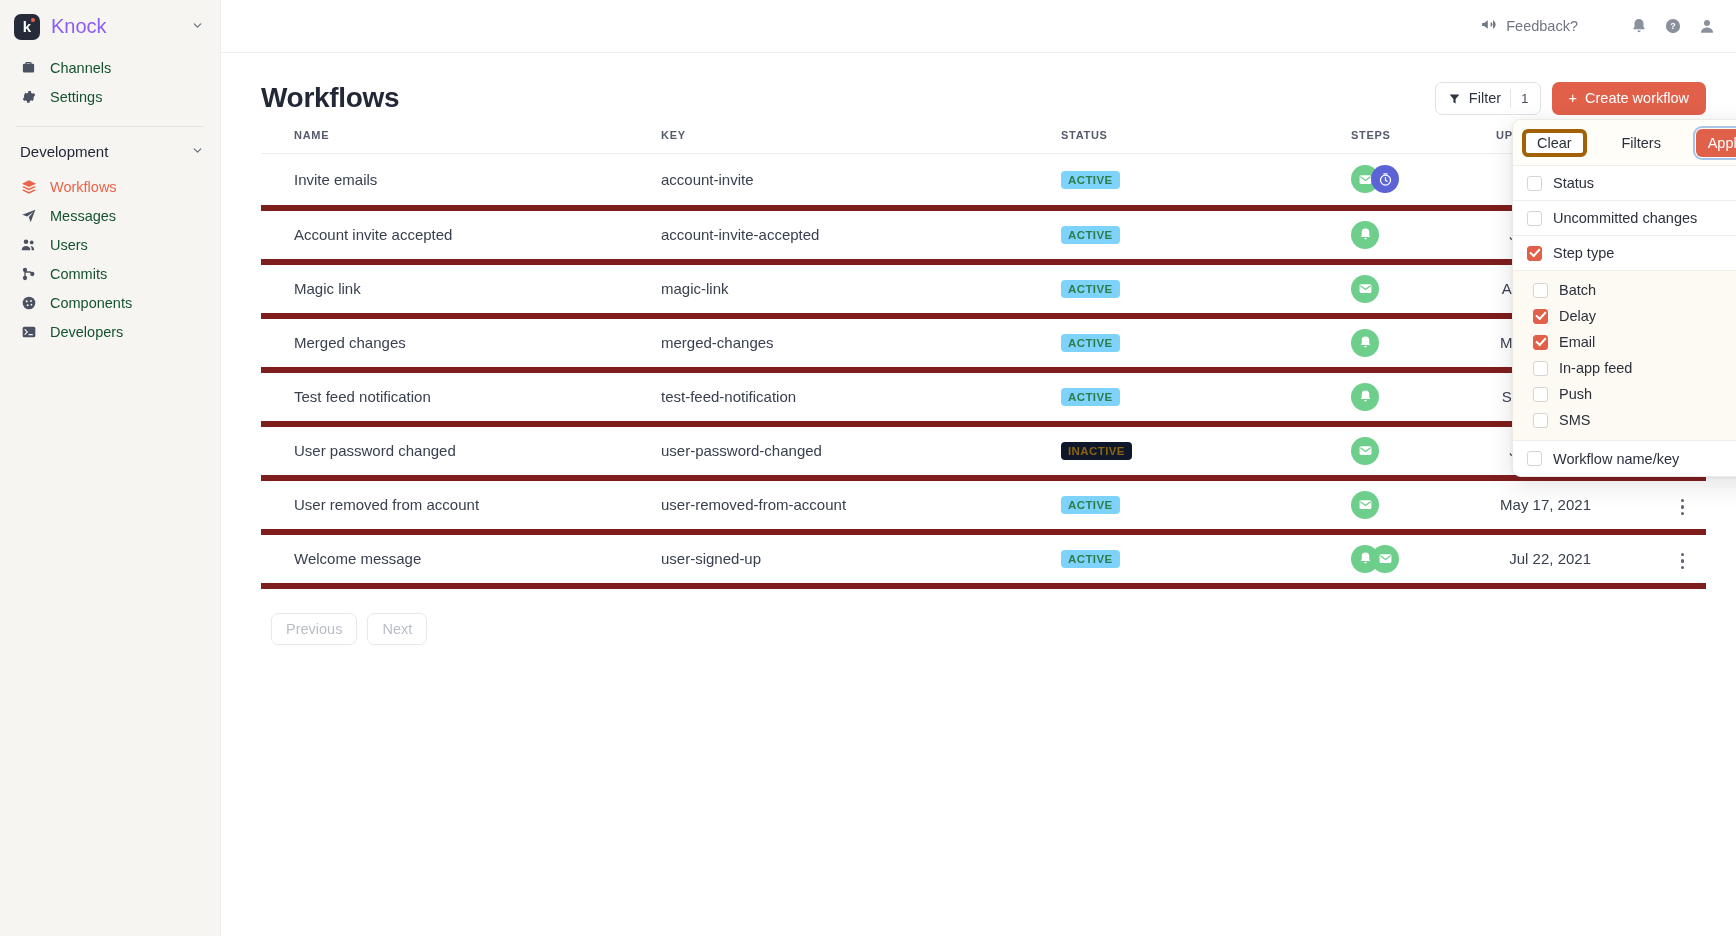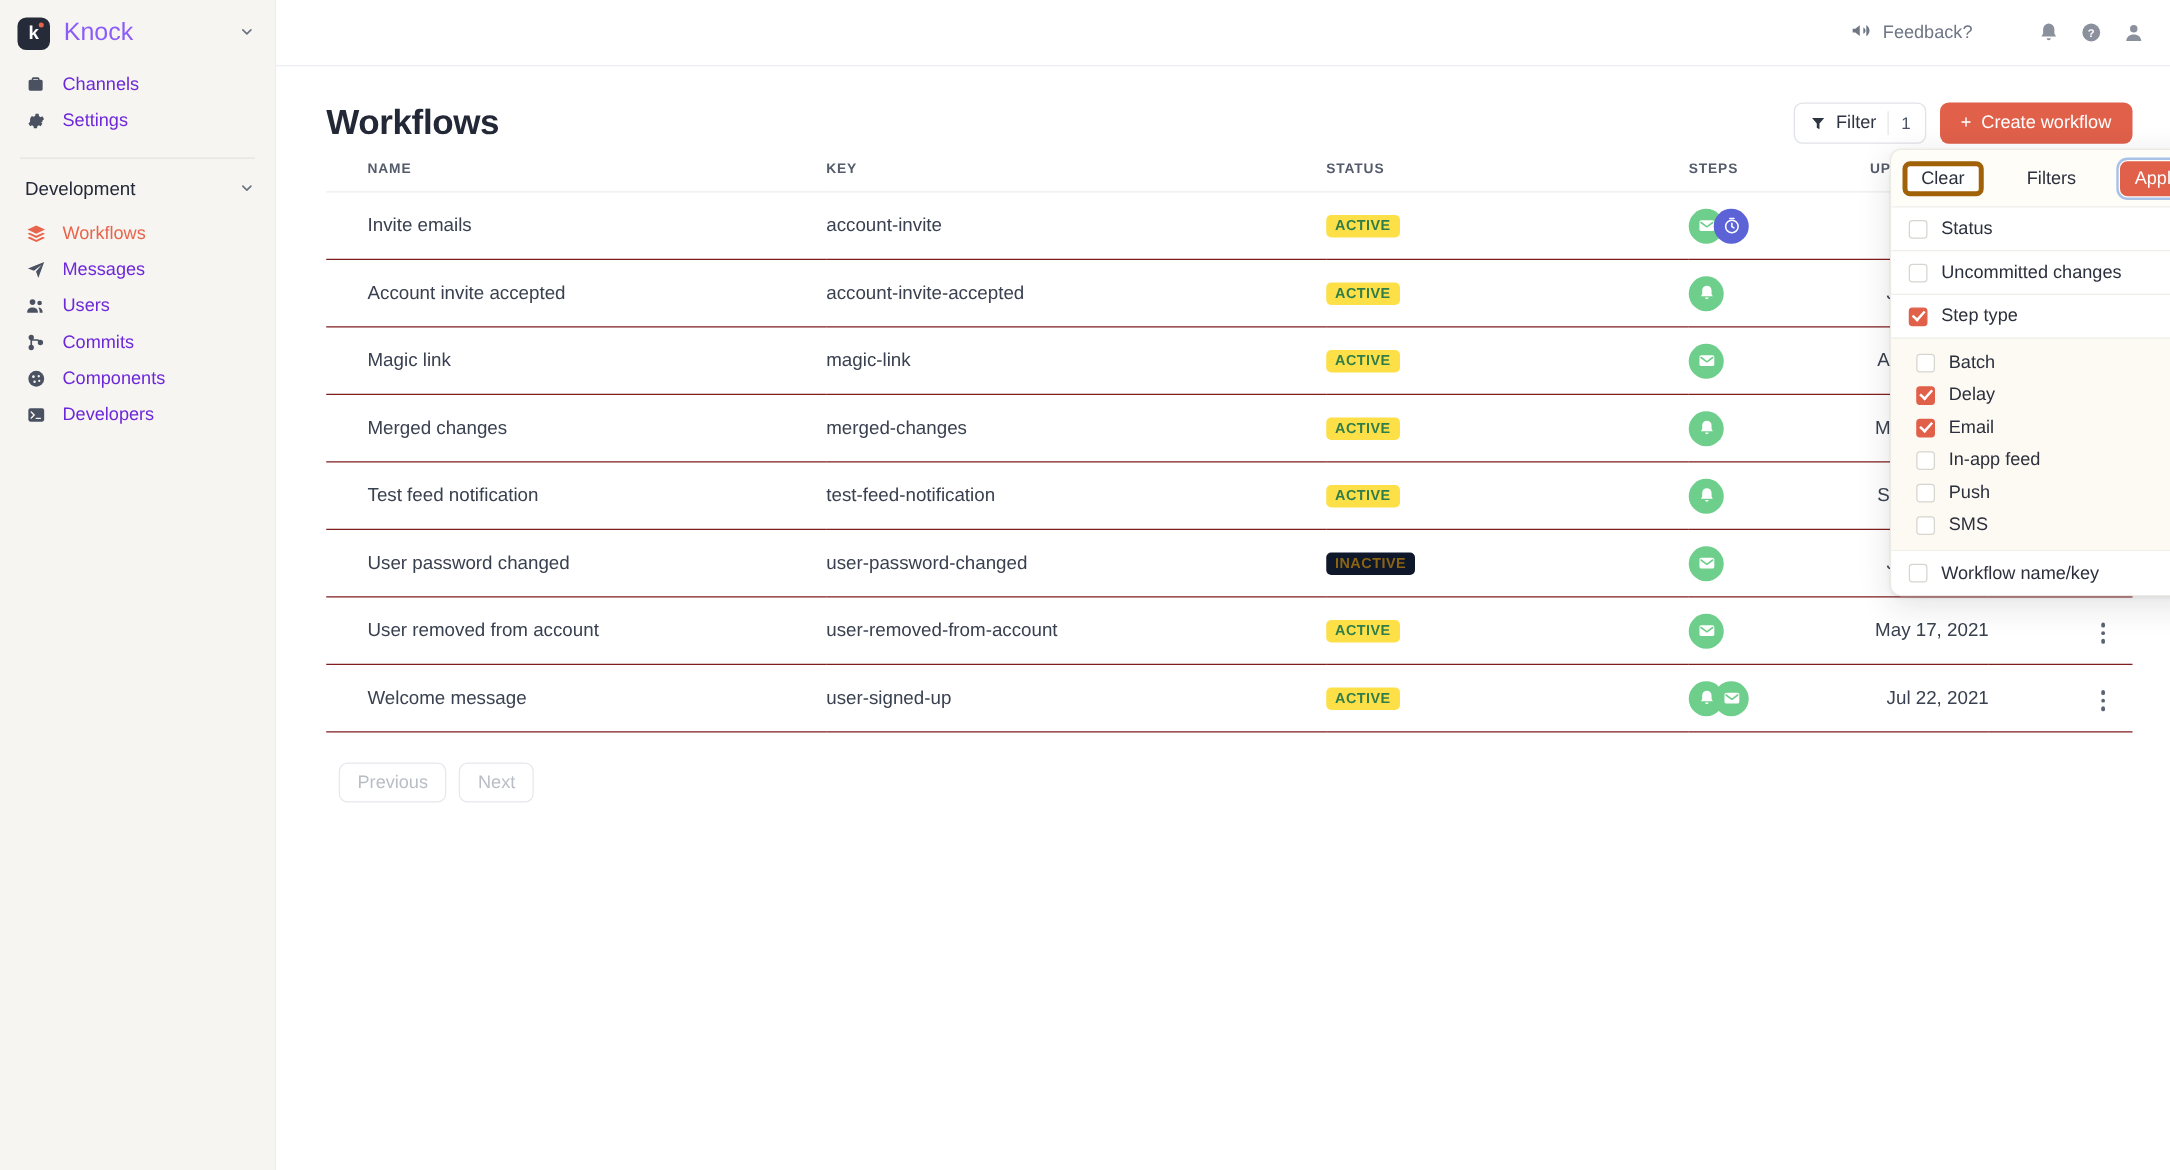--- a/index.html
+++ b/index.html
@@ -38,21 +38,21 @@
     width: 4px; height: 4px; border-radius: 50%;
     background: #e8644a;
   }
   .brand-name { font-size: 20px; font-weight: normal; color: #8b5cf6; flex: 1; }
   .chev { color: #6b7280; font-size: 13px; line-height: 1; }
 
   .nav-group { padding: 0 0 4px 0; }
   .nav-item {
     display: flex; align-items: center; gap: 13px;
     height: 29px; padding: 0 16px 0 20px;
-    font-size: 14.5px; color: #6d28d9; cursor: pointer;
+    font-size: 14.5px; color: #14532d; cursor: pointer;
   }
   .nav-item .ico {
     width: 17px; height: 17px; display: flex;
     align-items: center; justify-content: center; flex: 0 0 17px;
     color: #4a5262;
   }
   .nav-item.active { color: #e8644a; font-weight: normal; }
   .nav-item.active .ico { color: #e8644a; }
 
   .divider { height: 1px; background: #e6e3de; margin: 11px 16px 10px 16px; }
@@ -106,36 +106,36 @@
 
   
   table.wf { width: 100%; border-collapse: collapse; table-layout: fixed; }
   table.wf th {
     text-align: left; font-size: 11px; letter-spacing: 0.7px;
     color: #545b6b; font-weight: bold; padding: 0 0 12px 0;
     border-bottom: 1px solid #ecedf0;
   }
   table.wf td {
     font-size: 15px; color: #39404f; height: 54px;
-    border-bottom: 1px solid #7f1d1d; vertical-align: middle;
+    border-bottom: 6px solid #7f1d1d; vertical-align: middle;
   }
   .col-name { width: 400px; padding-left: 33px !important;}
   .col-key  { width: 400px; }
   .col-status { width: 290px; }
   .col-steps { width: 125px; }
   .col-upd  { width: 230px; text-align: right; }
   .col-menu { width: 60px; text-align: right; padding-right: 14px !important;}
   th.col-upd { text-align: left; padding-left: 20px !important; }
   td.col-upd { text-align: right; color:#4b5260; }
 
   .badge {
     display: inline-block; font-size: 11.5px; font-weight: bold;
     letter-spacing: 0.4px; padding: 3px 7px; border-radius: 4px;
   }
-  .badge.active { background: #fde047; color: #2f7d4a; text-align: center; }
+  .badge.active { background: #7dd3fc; color: #2f7d4a; text-align: center; }
   .badge.inactive { background: #0f172a; color: #8a6412; }
 
   .steps { display: flex; align-items: center; }
   .stepicon {
     width: 28px; height: 28px; border-radius: 50%;
     display: flex; align-items: center; justify-content: center;
     color: #fff; flex: 0 0 28px;
   }
   .stepicon + .stepicon { margin-left: -8px; }
   .si-email { background: #6ece8b; }

